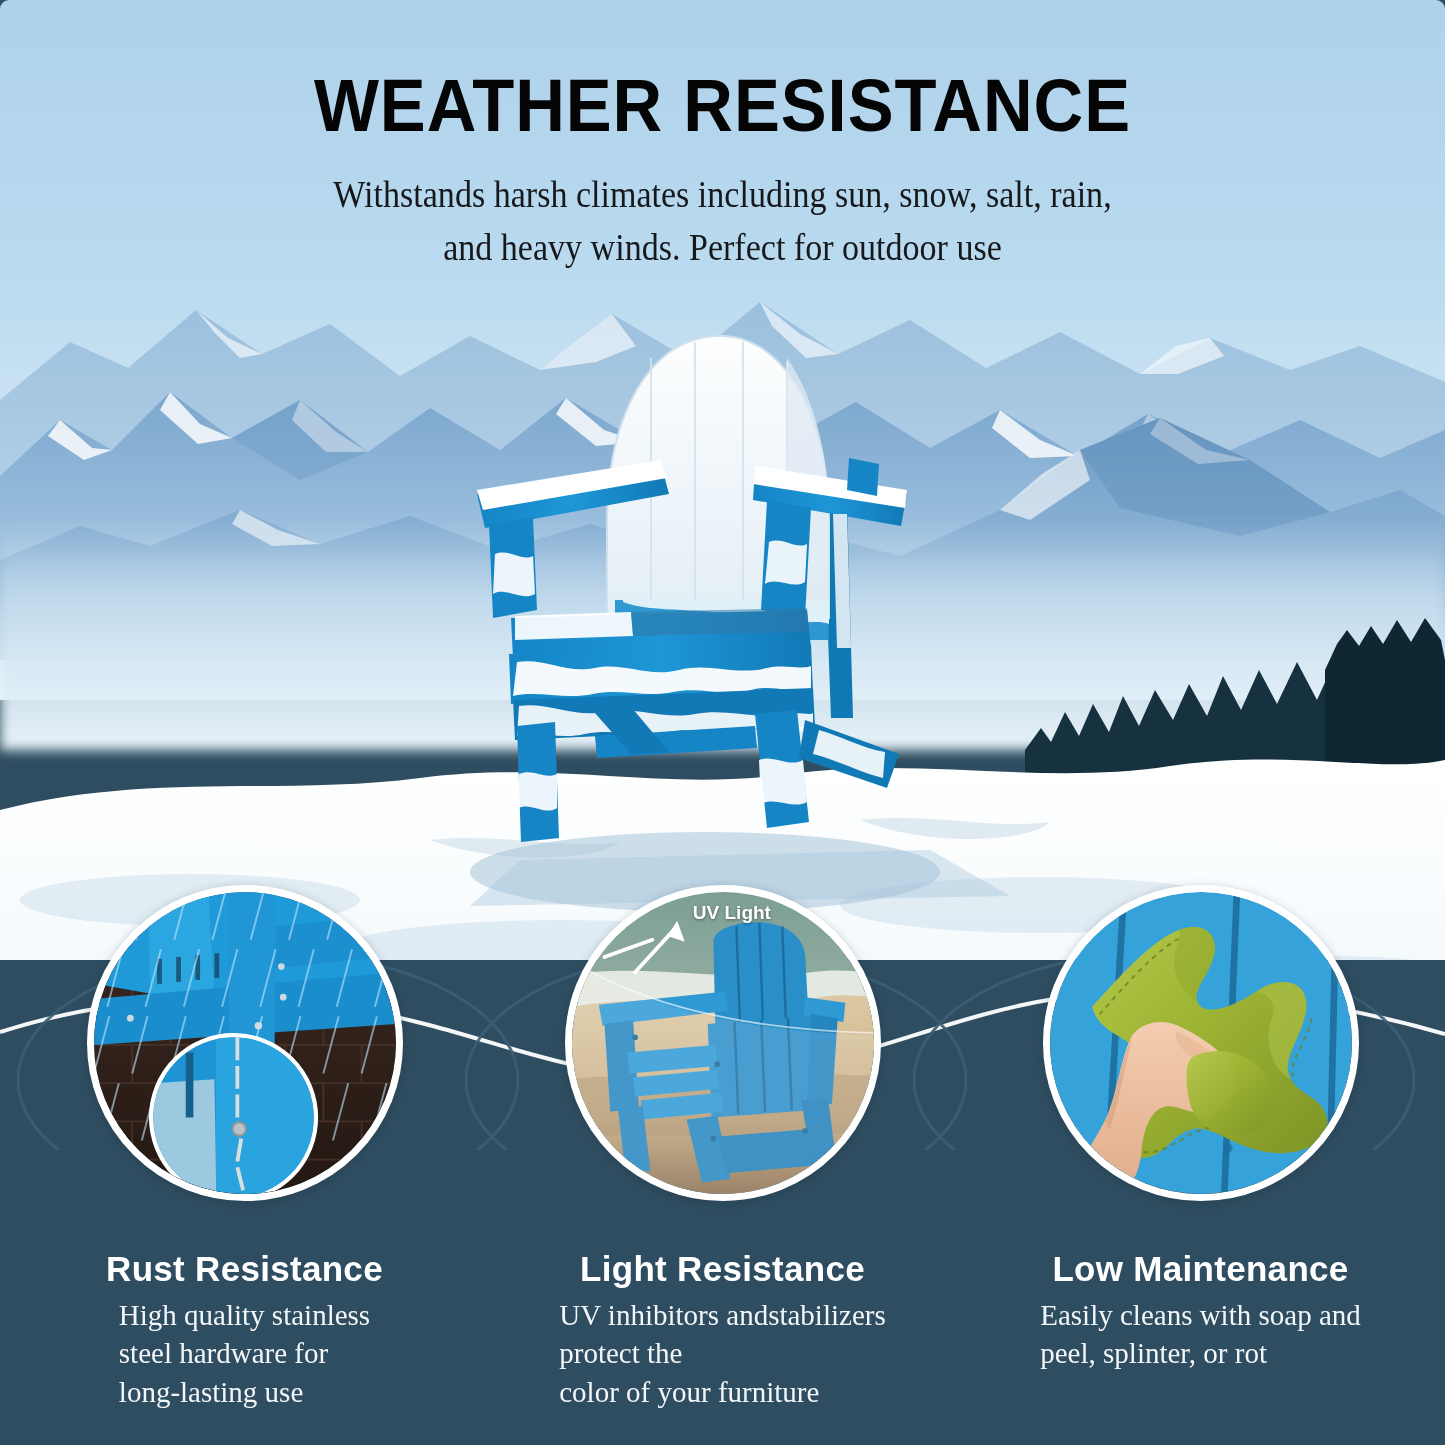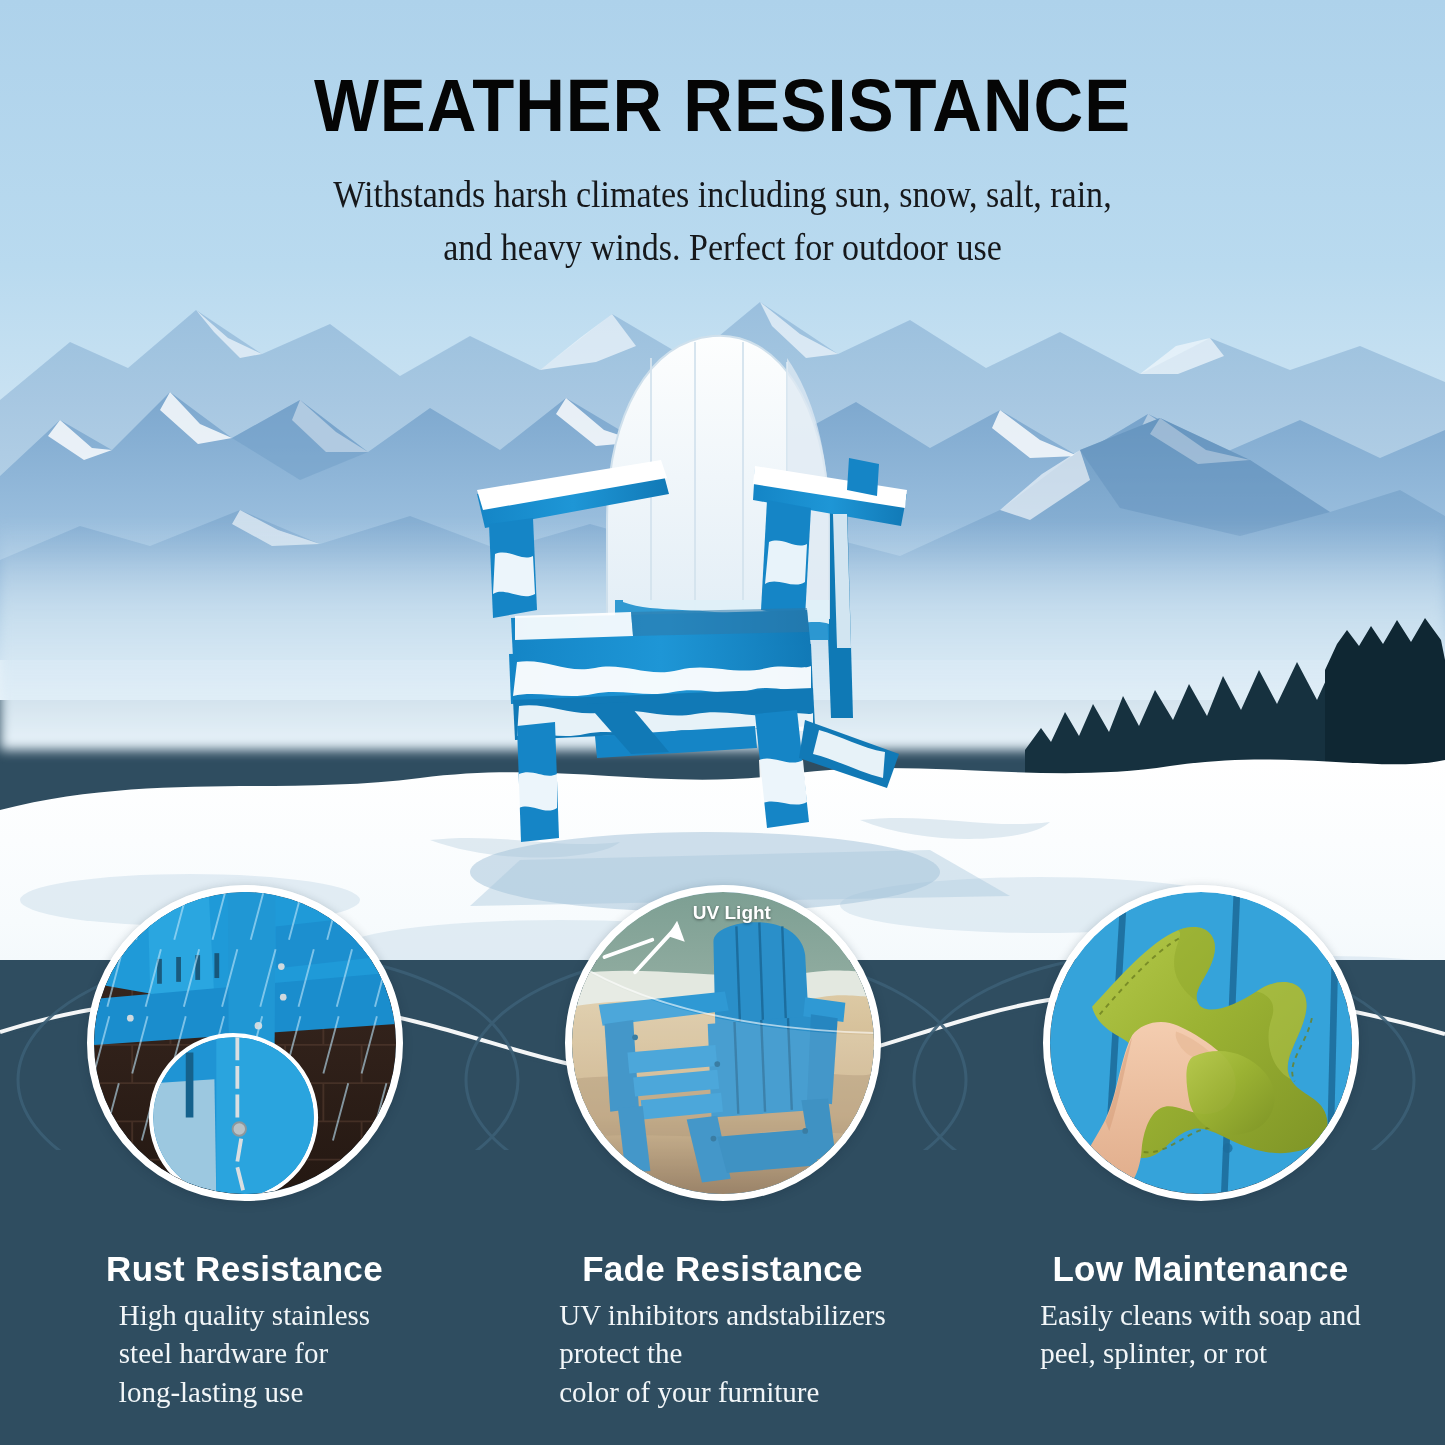--- a/index.html
+++ b/index.html
@@ -3,21 +3,21 @@
 <meta charset="utf-8">
 <style>
   * { margin:0; padding:0; box-sizing:border-box; }
   html,body { width:1445px; height:1445px; overflow:hidden; }
   body {
     font-family:"Liberation Sans", sans-serif;
     background:#2f4d60;
     position:relative;
   }
 
-  #stage { position:absolute; inset:0; width:1445px; height:1445px; overflow:hidden; }
+  #stage { position:absolute; inset:0; width:1445px; height:1445px; overflow:hidden;border-radius:9px; }
 
   
   .sky {
     position:absolute; left:0; top:0; width:1445px; height:700px;
     background:linear-gradient(180deg,#aed2eb 0%, #b9daef 38%, #cde4f3 62%, #dfeef7 86%, #eaf4fa 100%);
   }
 
   
   .haze {
     position:absolute; left:0; top:520px; width:1445px; height:230px;
@@ -458,21 +458,21 @@
 
             <g stroke="#ffffff" stroke-width="4" fill="none" stroke-linecap="round">
               <path d="M34,68 L84,50"></path>
               <path d="M66,84 L110,36"></path>
             </g>
             <path fill="#ffffff" d="M110,30 L118,52 L100,46 Z"></path>
           </g>
         </svg>
         <div class="uvLabel">UV Light</div>
       </div>
-      <div class="fTitle">Fade Resistance</div>
+      <div class="fTitle">Light Resistance</div>
       <div class="fDesc">
         <div>UV inhibitors andstabilizers</div>
         <div>protect the</div>
         <div>color of your furniture</div>
       </div>
     </div>
 
     <div class="feature">
       <div class="circle">
         <svg viewBox="0 0 316 316">

